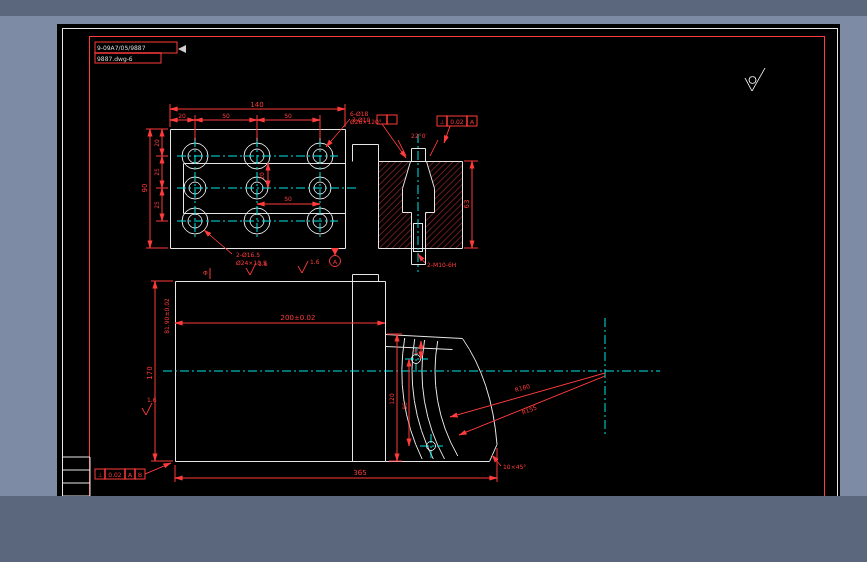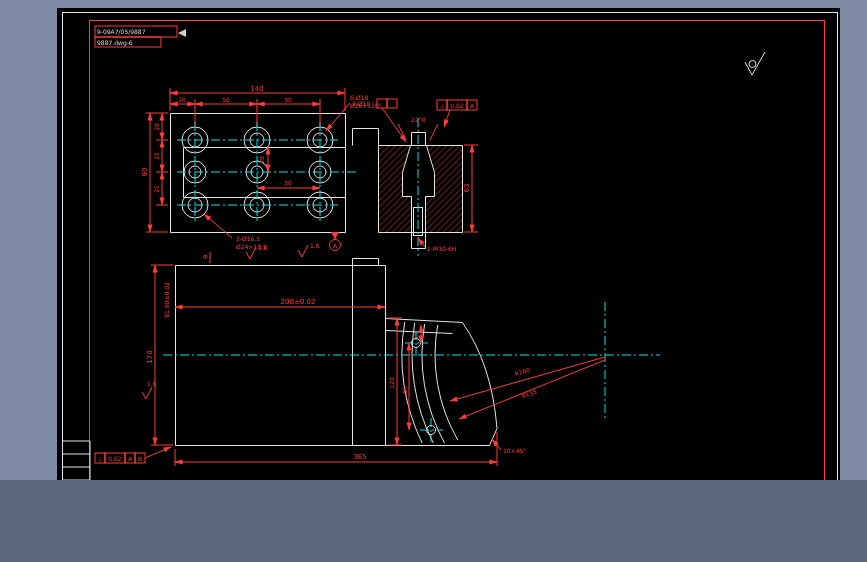--- a/index.html
+++ b/index.html
@@ -1,17 +1,17 @@
 <!DOCTYPE html>
 <html><head>
 <meta charset="utf-8">
 <style>
   html,body{margin:0;padding:0;background:#5a677c;}
   .stage{position:relative;width:867px;height:480px;background:#7d8ca4;overflow:hidden;
-         font-family:"DejaVu Sans",sans-serif;}
+         font-family:"DejaVu Sans",sans-serif;margin-top:16px;}
   svg{position:absolute;left:0;top:0;}
   .w{stroke:#e6e6e6;fill:none;stroke-width:1;}
   .r{stroke:#ff3b3b;fill:none;stroke-width:1;}
   .c{stroke:#00e5e5;fill:none;stroke-width:1;stroke-dasharray:9 3 2 3;}
   .dim{stroke:#ff3b3b;fill:none;stroke-width:1;marker-start:url(#ar);marker-end:url(#ar);}
   .lead{stroke:#ff3b3b;fill:none;stroke-width:1;marker-end:url(#ar);}
   text{fill:#ff3b3b;font:7px "DejaVu Sans",sans-serif;}
   .t6{font-size:6px;}
   .tw{fill:#d9d9d9;font-size:6px;}
   .tm{text-anchor:middle;}

